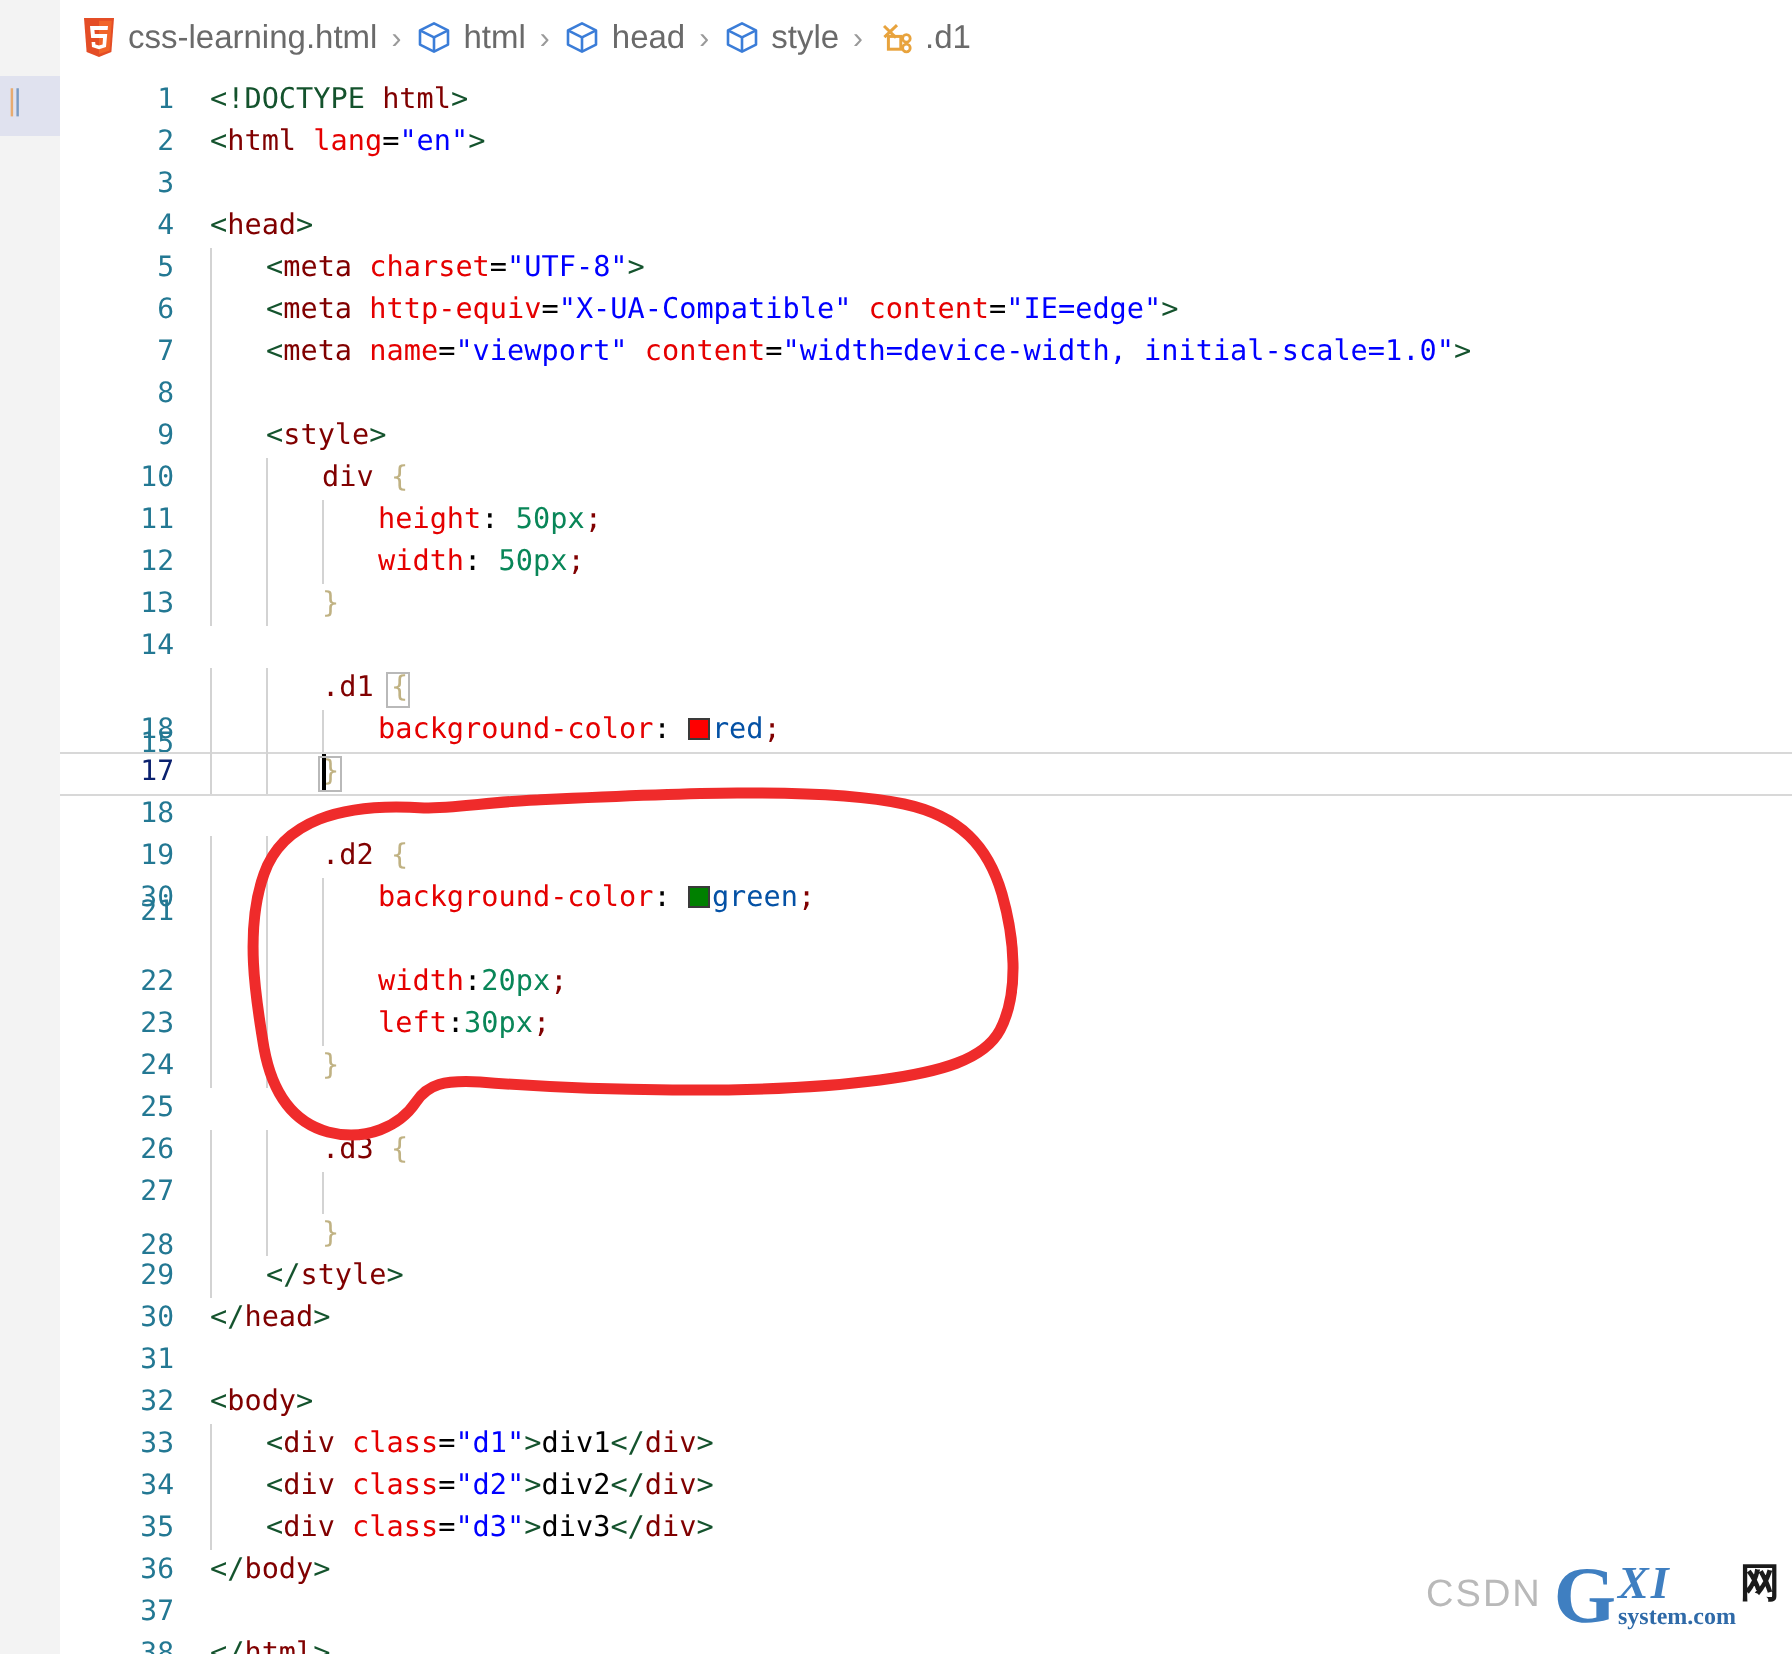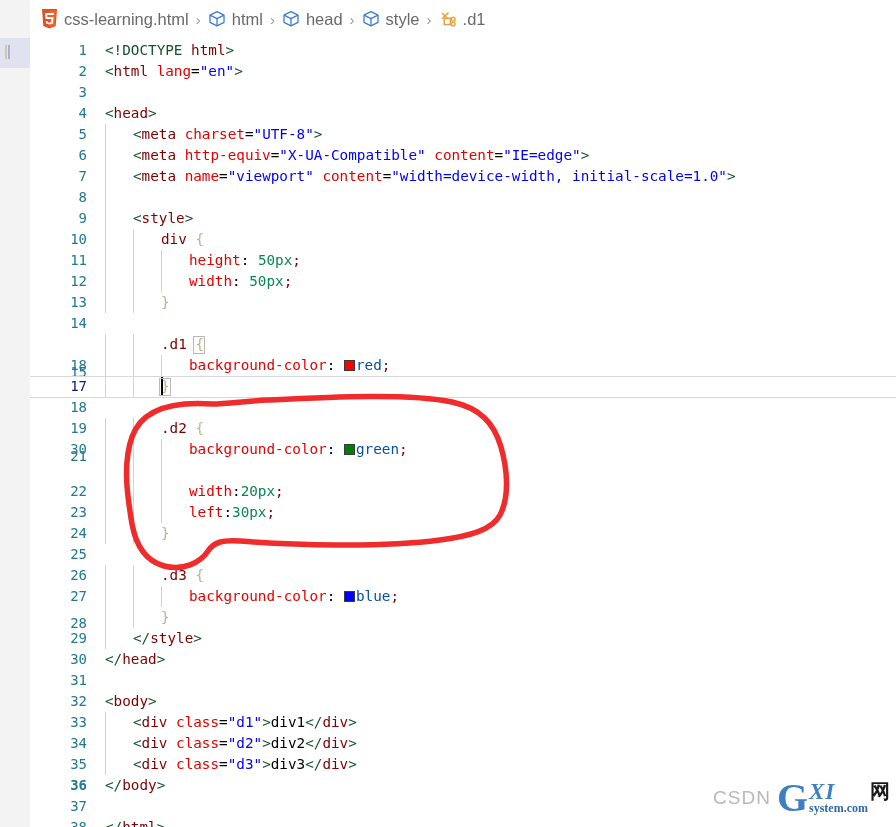--- a/index.html
+++ b/index.html
@@ -348,21 +348,21 @@
         <div class="line-no" style="top: 527px;">26</div>
         <div class="line-no" style="top: 548px;">27</div>
         <div class="line-no" style="top: 575px;">28</div>
         <div class="line-no" style="top: 590px;">29</div>
         <div class="line-no" style="top: 611px;">30</div>
         <div class="line-no" style="top: 632px;">31</div>
         <div class="line-no" style="top: 653px;">32</div>
         <div class="line-no" style="top: 674px;">33</div>
         <div class="line-no" style="top: 695px;">34</div>
         <div class="line-no" style="top: 716px;">35</div>
-        <div class="line-no" style="top: 737px; font-weight: bold;">36</div>
+        <div class="line-no" style="top: 737px;">36</div>
         <div class="line-no" style="top: 758px;">37</div>
         <div class="line-no" style="top: 779px;">38</div>
       </div>
     <div class="code-layer" id="code-layer">
         <div class="code-line" style="top: 2px; left: 75px;"><span class="t-punc">&lt;!DOCTYPE </span><span class="t-tag">html</span><span class="t-punc">&gt;</span></div>
         <div class="code-line" style="top: 23px; left: 75px;"><span class="t-punc">&lt;</span><span class="t-tag">html</span><span class="t-text"> </span><span class="t-attr">lang</span><span class="t-eq">=</span><span class="t-str">"en"</span><span class="t-punc">&gt;</span></div>
         <div class="code-line" style="top: 65px; left: 75px;"><span class="t-punc">&lt;</span><span class="t-tag">head</span><span class="t-punc">&gt;</span></div>
         <div class="indent-guide" style="left: 75px; top: 86px; height: 21px;"></div>
         <div class="code-line" style="top: 86px; left: 103px;"><span class="t-punc">&lt;</span><span class="t-tag">meta</span><span class="t-text"> </span><span class="t-attr">charset</span><span class="t-eq">=</span><span class="t-str">"UTF-8"</span><span class="t-punc">&gt;</span></div>
         <div class="indent-guide" style="left: 75px; top: 107px; height: 21px;"></div>
@@ -418,21 +418,20 @@
         <div class="code-line" style="top: 464px; left: 159px;"><span class="t-prop">left</span><span class="t-colon">:</span><span class="t-num">30px</span><span class="t-semi">;</span></div>
         <div class="indent-guide" style="left: 75px; top: 485px; height: 21px;"></div>
         <div class="indent-guide" style="left: 103px; top: 485px; height: 21px;"></div>
         <div class="code-line" style="top: 485px; left: 131px;"><span class="t-brace">}</span></div>
         <div class="indent-guide" style="left: 75px; top: 527px; height: 21px;"></div>
         <div class="indent-guide" style="left: 103px; top: 527px; height: 21px;"></div>
         <div class="code-line" style="top: 527px; left: 131px;"><span class="t-sel">.d3</span><span class="t-text"> </span><span class="t-brace">{</span></div>
         <div class="indent-guide" style="left: 75px; top: 548px; height: 21px;"></div>
         <div class="indent-guide" style="left: 103px; top: 548px; height: 21px;"></div>
         <div class="indent-guide" style="left: 131px; top: 548px; height: 21px;"></div>
-        <div class="code-line" style="top: 548px; left: 159px;"><span class="t-prop">background-color</span><span class="t-colon">: </span><span class="swatch" style="background: rgb(0, 0, 255);"></span><span class="t-val">blue</span><span class="t-semi">;</span></div>
         <div class="indent-guide" style="left: 75px; top: 569px; height: 21px;"></div>
         <div class="indent-guide" style="left: 103px; top: 569px; height: 21px;"></div>
         <div class="code-line" style="top: 569px; left: 131px;"><span class="t-brace">}</span></div>
         <div class="indent-guide" style="left: 75px; top: 590px; height: 21px;"></div>
         <div class="code-line" style="top: 590px; left: 103px;"><span class="t-punc">&lt;/</span><span class="t-tag">style</span><span class="t-punc">&gt;</span></div>
         <div class="code-line" style="top: 611px; left: 75px;"><span class="t-punc">&lt;/</span><span class="t-tag">head</span><span class="t-punc">&gt;</span></div>
         <div class="code-line" style="top: 653px; left: 75px;"><span class="t-punc">&lt;</span><span class="t-tag">body</span><span class="t-punc">&gt;</span></div>
         <div class="indent-guide" style="left: 75px; top: 674px; height: 21px;"></div>
         <div class="code-line" style="top: 674px; left: 103px;"><span class="t-punc">&lt;</span><span class="t-tag">div</span><span class="t-text"> </span><span class="t-attr">class</span><span class="t-eq">=</span><span class="t-str">"d1"</span><span class="t-punc">&gt;</span><span class="t-text">div1</span><span class="t-punc">&lt;/</span><span class="t-tag">div</span><span class="t-punc">&gt;</span></div>
         <div class="indent-guide" style="left: 75px; top: 695px; height: 21px;"></div>

